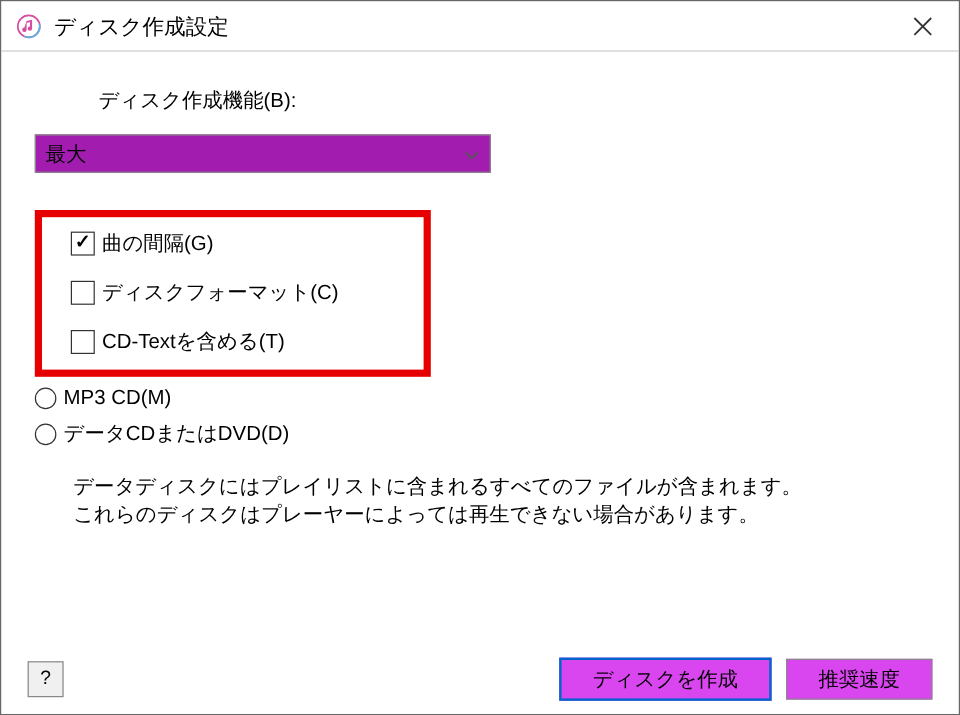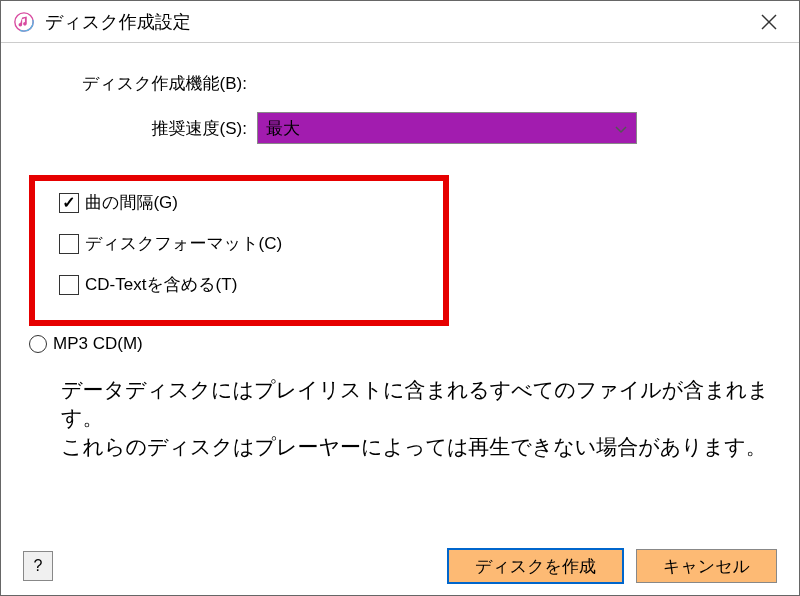--- a/index.html
+++ b/index.html
@@ -110,27 +110,27 @@
 .check-box.checked::after {
   content: "✓";
   font-size: 16px;
   line-height: 1;
   font-weight: bold;
 }
 .highlight-box {
   border: 6px solid #e60000;
   padding: 10px 24px 4px 24px;
   margin: 6px 0 8px 0;
-  width: 420px;
+  width: 330px;
 }
 .highlight-box .check-item { margin-bottom: 18px; }
-.highlight-box .check-item:last-child { margin-bottom: 20px; }
+.highlight-box .check-item:last-child { margin-bottom: 8px; }
 .info-text {
   margin-top: 4px;
-  font-size: 21px;
+  font-size: 17px;
   line-height: 1.35;
   padding-left: 32px;
 }
 .footer {
   height: 58px;
   display: flex;
   align-items: center;
   padding: 0 22px;
 }
 .help-btn {
@@ -139,21 +139,21 @@
   background: #f0f0f0;
   display: flex; align-items: center; justify-content: center;
   cursor: pointer;
   font-size: 16px;
 }
 .spacer { flex: 1; }
 .btn {
   height: 30px;
   padding: 16px 26px;
   border: 1px solid #888;
-  background: #fdba74;
+  background: #d946ef;
   margin-left: 12px;
   cursor: pointer;
   font-size: 17px;
   display: flex; align-items: center; justify-content: center;
   font-family: inherit;
 }
 .btn.primary {
   border: 2px solid #0066cc;
 }
 </style>
@@ -178,21 +178,20 @@
     </div>
   </div>
 
   <div class="content">
 
     <div class="row">
       <div class="label-col">ディスク作成機能(B):</div>
     </div>
 
     <div class="row" style="margin-bottom:22px;">
-      <div class="label-col">推奨速度(S):</div>
       <div class="value-col">
         <div class="select-box">
           <span class="select-text">最大</span>
           <span class="select-chevron">
             <svg viewBox="0 0 14 14">
                 <polyline points="2,5 7,10 12,5" fill="none" stroke="#555" stroke-width="1.5"></polyline>
               </svg>
           </span>
         </div>
       </div>
@@ -214,30 +213,34 @@
             <div class="check-item">
               <span class="check-box"></span>
               <span>CD-Textを含める(T)</span>
             </div>
           </div>
 
           <div class="radio-item">
             <span class="radio-circle"></span>
             <span>MP3 CD(M)</span>
           </div>
+          <div class="radio-item">
+            <span class="radio-circle"></span>
+            <span>データCDまたはDVD(D)</span>
+          </div>
         </div>
       </div>
     </div>
 
     <div class="info-text">
       <div>データディスクにはプレイリストに含まれるすべてのファイルが含まれます。</div>
       <div>これらのディスクはプレーヤーによっては再生できない場合があります。</div>
     </div>
 
   </div>
 
   <div class="footer">
     <div class="help-btn">?</div>
     <div class="spacer"></div>
     <button class="btn primary">ディスクを作成</button>
-    <button class="btn">キャンセル</button>
+    <button class="btn">推奨速度</button>
   </div>
 </div>
 
 </body></html>

